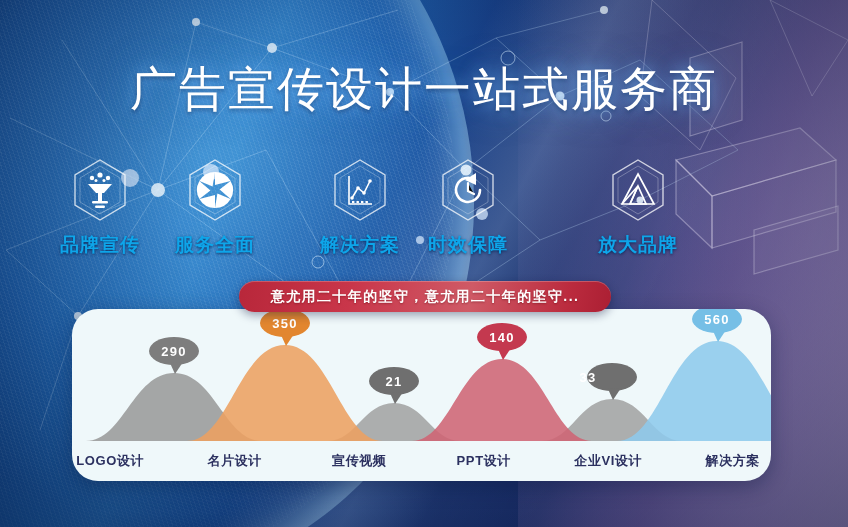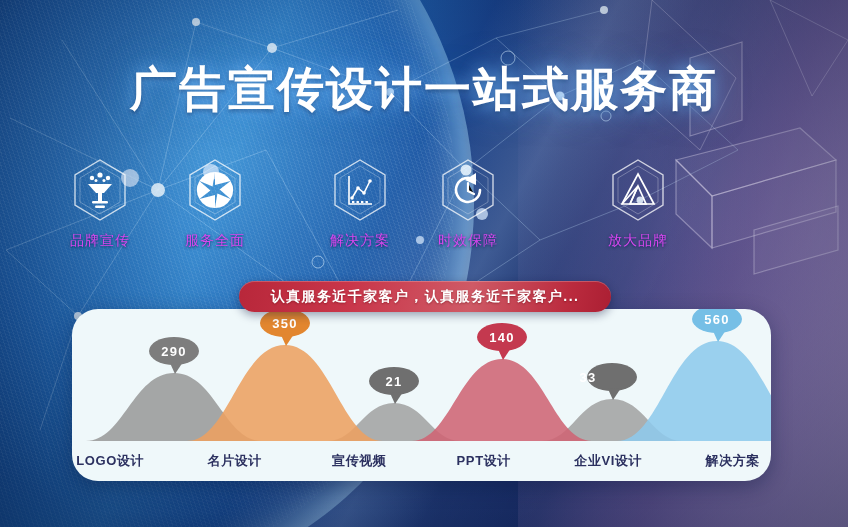--- a/index.html
+++ b/index.html
@@ -102,21 +102,21 @@
     width: 848px; height: 527px;
     pointer-events: none;
   }
 
   
   .title {
     position: absolute;
     left: 0; right: 0; top: 58px;
     text-align: center;
     font-size: 47px;
-    font-weight: bold;
+    font-weight: normal;
     letter-spacing: 2px;
     color: #ffffff;
     text-shadow:
       0 0 16px rgba(120,190,255,0.75),
       0 0 34px rgba(70,150,230,0.55),
       0 2px 4px rgba(0,20,60,0.55);
     white-space: nowrap;
   }
 
   
@@ -126,23 +126,23 @@
     text-align: center;
     top: 158px;
   }
   .hexwrap {
     position: relative;
     width: 58px; height: 64px;
     margin: 0 auto 10px auto;
   }
   .hexwrap svg { display: block; }
   .feature-label {
-    font-size: 14px;
-    font-weight: normal;
-    color: #d946ef;
+    font-size: 19px;
+    font-weight: bold;
+    color: #0ea5e9;
     letter-spacing: 1px;
     text-shadow: 0 1px 3px rgba(0,25,70,0.8);
     white-space: nowrap;
   }
 
   
   .ribbon {
     position: absolute;
     left: 239px; top: 281px;
     width: 372px; height: 31px;
@@ -350,21 +350,21 @@
           <path d="M29,28 L37,46 L21,46 Z"></path>
           <path d="M21,46 L29,28 L13,46"></path>
         </g>
       </svg>
     </div>
     <div class="feature-label">放大品牌</div>
   </div>
 
 
   <div class="ribbon">
-    <span class="ribbon-text">认真服务近千家客户，认真服务近千家客户...</span>
+    <span class="ribbon-text">意尤用二十年的坚守，意尤用二十年的坚守...</span>
   </div>
 
   <div class="panel">
     <svg class="chart-svg" id="chart-svg" width="699" height="172" viewBox="0 0 699 172">
         <path d="M14,132 C50.96,132 61.519999999999996,64 102,64 C142.48000000000002,64 153.04,132 190,132 Z" fill="#9a9a9a" fill-opacity="0.88"></path>
         <path d="M256,132 C283.72,132 291.64,94 322,94 C352.36,94 360.28,132 388,132 Z" fill="#a3a3a3" fill-opacity="0.88"></path>
         <path d="M470,132 C499.4,132 507.8,90 540,90 C572.2,90 580.6,132 610,132 Z" fill="#a3a3a3" fill-opacity="0.88"></path>
         <path d="M115,132 C156.16,132 167.92,36 213,36 C258.08,36 269.84000000000003,132 311,132 Z" fill="#eda161" fill-opacity="0.88"></path>
         <path d="M340,132 C377.8,132 388.6,50 430,50 C471.4,50 482.2,132 520,132 Z" fill="#cf6474" fill-opacity="0.88"></path>
         <path d="M545,132 C587,132 599,32 645,32 C691,32 703,132 745,132 Z" fill="#8ecaec" fill-opacity="0.88"></path>

